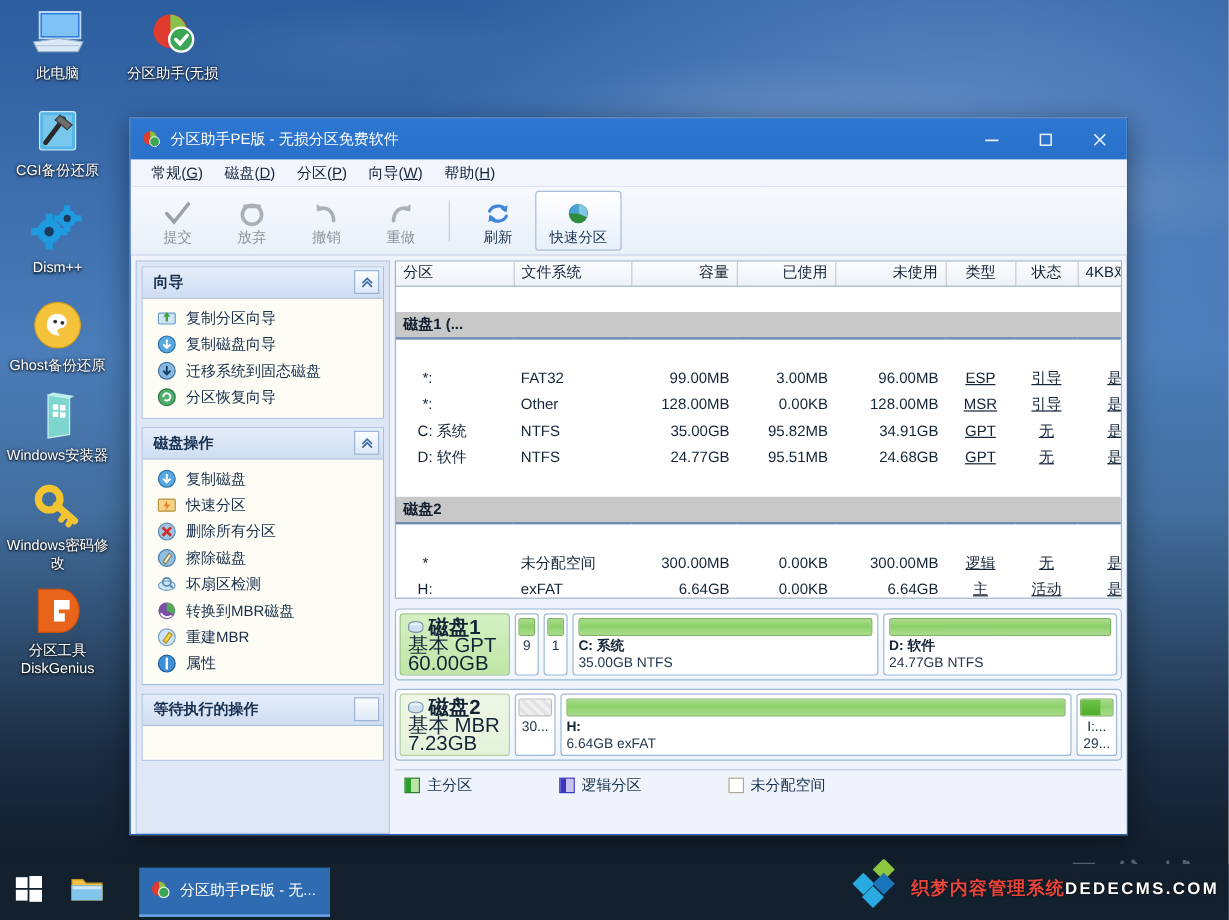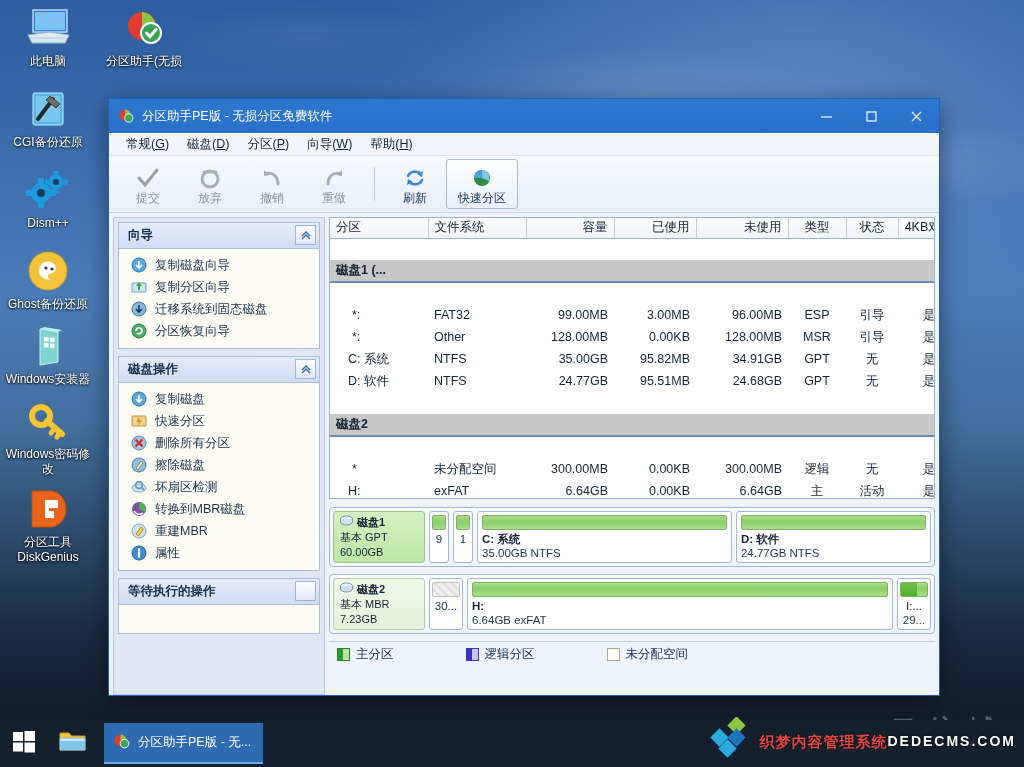--- a/index.html
+++ b/index.html
@@ -174,21 +174,21 @@
     padding: 0 6px;
     white-space: nowrap;
     cursor: pointer;
   }
   table.parts thead th.l { text-align: left; }
   table.parts thead th.r { text-align: right; }
   table.parts thead th.c { text-align: center; }
   table.parts tbody td { height: 22px; padding: 0 6px; white-space: nowrap; }
   table.parts tbody td.l { text-align: left; }
   table.parts tbody td.r { text-align: right; }
-  table.parts tbody td.c { text-align: center; }
+  table.parts tbody td.c { text-align: center; text-decoration: underline; }
   tr.disk-head td {
     background: #c8c8c8;
     height: 21px;
     font-weight: bold;
     color: #13202f;
     padding-left: 8px;
     border-bottom: 2px solid #6d8cb5;
   }
   tr.spacer td { height: 10px; }
 
@@ -201,21 +201,21 @@
     background: linear-gradient(to bottom,#fbfdff,#eef5fd);
     display: flex; align-items: stretch;
     padding: 3px;
   }
   .disk-info {
     width: 92px; flex: 0 0 92px;
     background: linear-gradient(to bottom,#d4f0c2 0%, #bfe6a7 100%);
     border: 1px solid #9cc583;
     border-radius: 3px;
     padding: 3px 6px;
-    font-size: 11px; color: #142437; line-height: 15px;
+    font-size: 17px; color: #142437; line-height: 15px;
   }
   .disk-info.mbr { background: linear-gradient(to bottom,#eef7e7 0%, #e4f2d9 100%); border-color:#b4cfa2;}
   .disk-info .dtitle { font-weight: bold; display:flex; align-items:center; gap:4px;}
   .part-box {
     border: 1px solid #9fb9d4;
     border-radius: 3px;
     background: #fff;
     margin-left: 4px;
     padding: 3px 4px 2px 4px;
     font-size: 11.5px; color: #142437;
@@ -265,21 +265,21 @@
   #taskbar {
     position: absolute; left: 0; bottom: 0;
     width: 1024px; height: 47px;
     background: #13202e;
     display: flex; align-items: center;
     z-index: 10;
   }
   .start-btn { width: 48px; height: 47px; display:flex;align-items:center;justify-content:center; cursor:pointer;}
   .tb-pin { width: 48px; height: 47px; display:flex;align-items:center;justify-content:center; cursor:pointer;}
   .task-btn {
-    height: 41px; margin-left: 8px;
+    height: 41px; margin-left: 20px;
     padding: 0 12px 0 8px;
     background: #2f6bb0;
     border-bottom: 2px solid #6fa8e8;
     display:flex; align-items:center; gap: 7px;
     color: #fff; font-size: 12.5px;
     cursor: pointer; white-space: nowrap;
   }
   .watermark {
     position: absolute; right: 8px; bottom: 2px;
     display: flex; align-items: center; gap: 7px;
@@ -523,34 +523,34 @@
             <span class="collapse">
               <svg width="12" height="10" viewBox="0 0 12 10">
                   <path d="M2 6 L6 2 L10 6 M2 9 L6 5 L10 9" stroke="#3d6da8" stroke-width="1.4" fill="none"></path>
                 </svg>
             </span>
           </div>
           <div class="panel-body">
             <div class="side-item">
               <span class="sicon">
                 <svg width="16" height="16" viewBox="0 0 16 16">
+                    <rect x="1" y="4" width="14" height="9" rx="1" fill="#cfe6f7" stroke="#6a9cc4"></rect>
+                    <path d="M8 3 L11 7 L9 7 L9 11 L7 11 L7 7 L5 7 Z" fill="#3fa63f"></path>
+                  </svg>
+              </span>
+              <span>复制分区向导</span>
+            </div>
+            <div class="side-item">
+              <span class="sicon">
+                <svg width="16" height="16" viewBox="0 0 16 16">
                     <circle cx="8" cy="8" r="7" fill="#5aa8e0" stroke="#2b6fa8"></circle>
                     <path d="M8 4 L8 10 M5 8 L8 11 L11 8" stroke="#fff" stroke-width="1.6" fill="none"></path>
                   </svg>
               </span>
               <span>复制磁盘向导</span>
-            </div>
-            <div class="side-item">
-              <span class="sicon">
-                <svg width="16" height="16" viewBox="0 0 16 16">
-                    <rect x="1" y="4" width="14" height="9" rx="1" fill="#cfe6f7" stroke="#6a9cc4"></rect>
-                    <path d="M8 3 L11 7 L9 7 L9 11 L7 11 L7 7 L5 7 Z" fill="#3fa63f"></path>
-                  </svg>
-              </span>
-              <span>复制分区向导</span>
             </div>
             <div class="side-item">
               <span class="sicon">
                 <svg width="16" height="16" viewBox="0 0 16 16">
                     <circle cx="8" cy="8" r="7" fill="#88b8dd" stroke="#3b6f9c"></circle>
                     <path d="M8 4 L8 10 M5 8 L8 11 L11 8" stroke="#133f66" stroke-width="1.6" fill="none"></path>
                   </svg>
               </span>
               <span>迁移系统到固态磁盘</span>
             </div>

